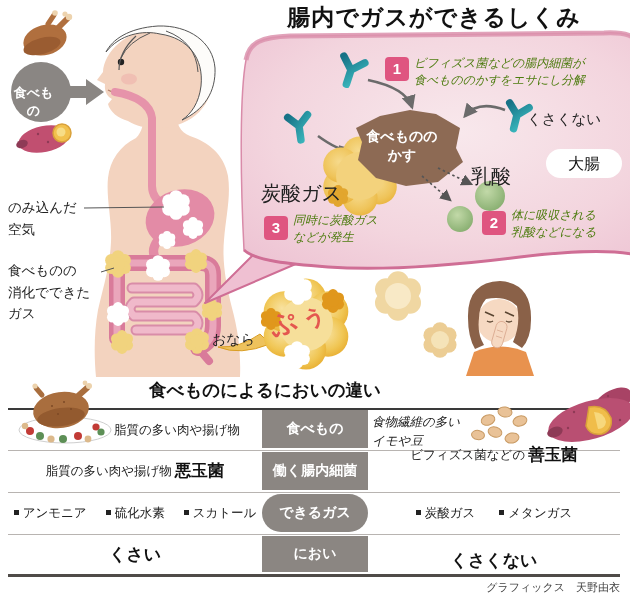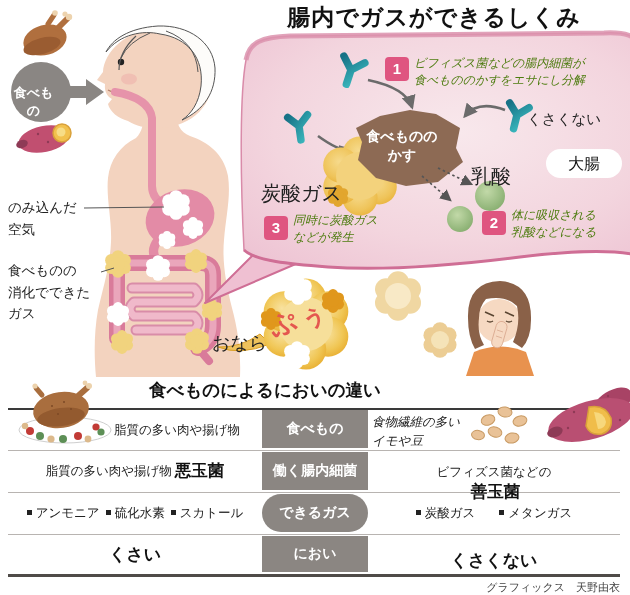--- a/index.html
+++ b/index.html
@@ -13,21 +13,21 @@
               font-size:15px;text-align:center;line-height:24px;z-index:3;}
   .step-text{font-size:12px;line-height:1.42;white-space:pre-line;color:#4d7c0f;z-index:3;font-style:italic;}
   .small-lbl{font-size:20px;color:#222;z-index:3;}
   .pre{white-space:pre-line;}
   .blob-text{left:350px;top:127px;width:104px;text-align:center;color:#fff;font-weight:bold;
              font-size:14px;line-height:1.35;white-space:pre-line;z-index:3;}
   .daicho{left:546px;top:149px;width:76px;height:29px;background:#fff;border-radius:15px;
           text-align:center;line-height:29px;font-size:16px;color:#111;z-index:3;}
   .food-circle-lbl{left:8px;top:84px;width:51px;text-align:center;color:#fff;font-weight:bold;font-size:13px;z-index:3;}
   .body-lbl{font-size:13.5px;line-height:1.6;white-space:pre-line;color:#222;z-index:3;}
-  .onara{left:212px;top:331px;font-size:18px;z-index:3;}
+  .onara{left:212px;top:331px;font-size:14px;z-index:3;}
   .puu{left:269px;top:301px;font-size:27px;font-weight:bold;color:#e4574f;transform:rotate(-15deg);
        letter-spacing:3px;z-index:4;}
   .tbl-title{left:142px;top:378px;width:246px;text-align:center;font-weight:bold;font-size:17.5px;color:#111;z-index:3;}
   
   .tbl{left:8px;top:408px;width:612px;height:170px;z-index:2;}
   .tbl .line{position:absolute;left:0;width:612px;height:1px;background:#b8b4b1;}
   .tbl .top-border{position:absolute;left:0;top:0;width:612px;height:2px;background:#3a3a3a;}
   .tbl .bottom-border{position:absolute;left:0;top:166px;width:612px;height:3px;background:#4f4b48;}
   .hd{position:absolute;left:254px;width:106px;background:#8b8682;color:#fff;font-weight:bold;
       font-size:14px;text-align:center;display:flex;align-items:center;justify-content:center;z-index:3;}
@@ -336,26 +336,26 @@
     <div class="hd" style="top:128px;height:36px;">におい</div>
 
     <div class="cell" style="left:84px;top:14px;width:170px;text-align:center;">脂質の多い肉や揚げ物</div>
     <div class="cell pre" style="left:364px;top:5px;width:120px;line-height:1.5;font-style:italic;">食物繊維の多い
 イモや豆</div>
 
     <div class="cell flexc" style="left:0;top:44px;width:254px;height:38px;">
       <span>脂質の多い肉や揚げ物</span>
       <span class="bold-big">悪玉菌</span>
     </div>
-    <div class="cell flexc" style="left:360px;top:56px;width:252px;height:38px;flex-direction:column;">
+    <div class="cell flexc" style="left:360px;top:28px;width:252px;height:38px;">
       <span>ビフィズス菌などの</span>
       <span class="bold-big">善玉菌</span>
     </div>
 
-    <div class="cell flexc" style="left:0;top:86px;width:254px;height:38px;gap:6px;">
+    <div class="cell flexc" style="left:0;top:86px;width:254px;height:38px;gap:19px;">
       <span><i class="sq"></i><span>アンモニア</span></span>
       <span><i class="sq"></i><span>硫化水素</span></span>
       <span><i class="sq"></i><span>スカトール</span></span>
     </div>
     <div class="cell flexc" style="left:360px;top:86px;width:252px;height:38px;gap:24px;">
       <span><i class="sq"></i><span>炭酸ガス</span></span>
       <span><i class="sq"></i><span>メタンガス</span></span>
     </div>
 
     <div class="cell smell" style="left:0;top:128px;width:254px;">くさい</div>

